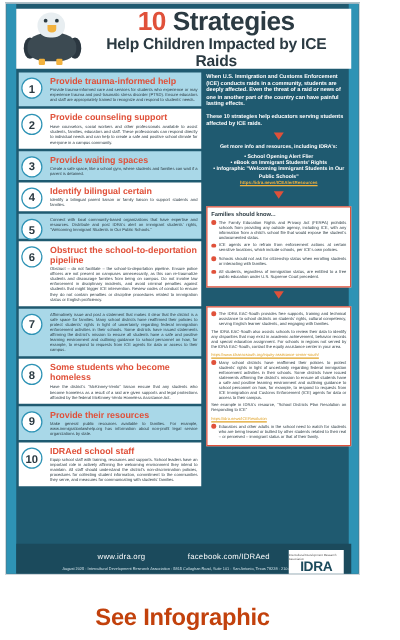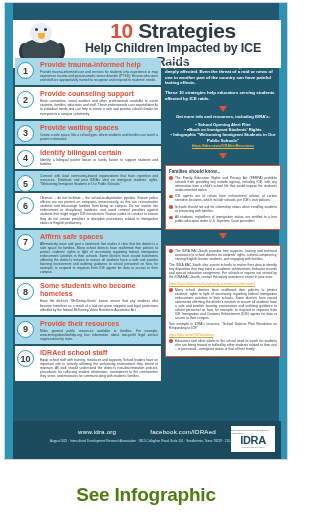--- a/index.html
+++ b/index.html
@@ -21,21 +21,21 @@
     position:absolute;left:0;top:0;width:8px;height:458px;background:#2e93b5;
   }
   .teal-strip-r{
     position:absolute;right:0;top:0;width:8px;height:458px;background:#2e93b5;
   }
 
   
   .header{
     position:absolute;left:8px;top:4px;width:268px;height:48px;
     background:#ffffff;box-sizing:border-box;
-    display:flex;align-items:center;margin-top:13px;
+    display:flex;align-items:center;
   }
   .mascot{
     width:58px;height:48px;position:relative;flex:0 0 58px;
   }
   .m-head{
     position:absolute;left:17px;top:3px;width:22px;height:20px;
     background:#e8eef1;border-radius:50% 50% 45% 45%;
   }
   .m-eye{position:absolute;top:8px;width:3px;height:3px;background:#2b3a42;border-radius:50%;}
   .m-eye.l{left:22px;}
@@ -120,21 +120,21 @@
   .rb-item{position:relative;padding-left:6px;margin-bottom:2.5px;font-size:3.3px;line-height:4px;color:#2b3a42;text-align:justify;}
   .rb-item:before{
     content:"";position:absolute;left:0;top:0.6px;width:3.6px;height:3.6px;
     border-radius:50%;background:#e0513a;
   }
   .rb-p{font-size:3.3px;line-height:4px;color:#2b3a42;margin:0 0 2.5px;text-align:justify;}
   .rb-link{color:#e0a227;text-decoration:underline;font-size:3.2px;display:block;margin-bottom:2px;word-break:break-all;}
 
   
   .footer{
-    position:absolute;left:8px;bottom:0;width:268px;height:38px;
+    position:absolute;left:8px;bottom:0;width:268px;height:24px;
     background:#1b4a5c;box-sizing:border-box;
   }
   .f-row{
     display:flex;align-items:center;justify-content:center;gap:34px;padding-top:7px;
   }
   .f-link{font-size:6.2px;color:#ffffff;letter-spacing:0.2px;}
   .f-fine{
     text-align:center;font-size:3.1px;color:#cfe0e7;margin-top:4px;padding:0 18px;
     line-height:4px;
   }
@@ -142,21 +142,21 @@
     position:absolute;right:6px;top:5px;width:44px;height:26px;background:#ffffff;
     display:flex;flex-direction:column;align-items:center;justify-content:center;
   }
   .idra-cap{font-size:2.4px;color:#555;line-height:3px;}
   .idra-word{font-weight:bold;font-size:11px;color:#1b4a5c;letter-spacing:-0.3px;line-height:11px;}
   .idra-sub{font-size:2.2px;color:#777;line-height:3px;}
 
   
   .see-btn{
     position:absolute;left:0;bottom:6px;width:292px;text-align:center;
-    font-weight:bold;font-size:19px;color:#4d7c0f;letter-spacing:-0.2px;
+    font-weight:bold;font-size:19px;color:#c2410c;letter-spacing:-0.2px;
   }
 </style>
 </head>
 <body>
 
 <div class="page">
 
   <div class="info-card">
     <div class="teal-strip"></div>
     <div class="teal-strip-r"></div>
@@ -208,26 +208,26 @@
         <div class="s-body">Identify a bilingual parent liaison or family liaison to support students and families.</div>
       </div>
 
       <div class="strat alt">
         <div class="badge">5</div>
         <div class="s-body">Connect with local community-based organizations that have expertise and resources. Distribute and post IDRA's alert on immigrant students' rights, "Welcoming Immigrant Students in Our Public Schools."</div>
       </div>
 
       <div class="strat plain">
         <div class="badge">6</div>
+        <div class="s-head">Obstruct the school-to-deportation pipeline</div>
         <div class="s-body">Obstruct – do not facilitate – the school-to-deportation pipeline. Ensure police officers are not present on campuses unnecessarily, as this can re-traumatize students and discourage families from being on campus. Do not involve law enforcement in disciplinary incidents, and avoid criminal penalties against students that might trigger ICE intervention. Review codes of conduct to ensure they do not contain penalties or discipline procedures related to immigration status or English proficiency.</div>
       </div>
 
       <div class="strat alt">
         <div class="badge">7</div>
-        <div class="s-head">Affirm safe spaces</div>
         <div class="s-body">Affirmatively issue and post a statement that makes it clear that the district is a safe space for families. Many school districts have reaffirmed their policies to protect students' rights in light of uncertainty regarding federal immigration enforcement activities in their schools. Some districts have issued statements affirming the district's mission to ensure all students have a safe and positive learning environment and outlining guidance to school personnel on how, for example, to respond to requests from ICE agents for data or access to their campus.</div>
       </div>
 
       <div class="strat plain">
         <div class="badge">8</div>
         <div class="s-head">Some students who become homeless</div>
         <div class="s-body">Have the district's "McKinney-Vento" liaison ensure that any students who become homeless as a result of a raid are given supports and legal protections afforded by the federal McKinney-Vento Homeless Assistance Act.</div>
       </div>
 
       <div class="strat alt">

